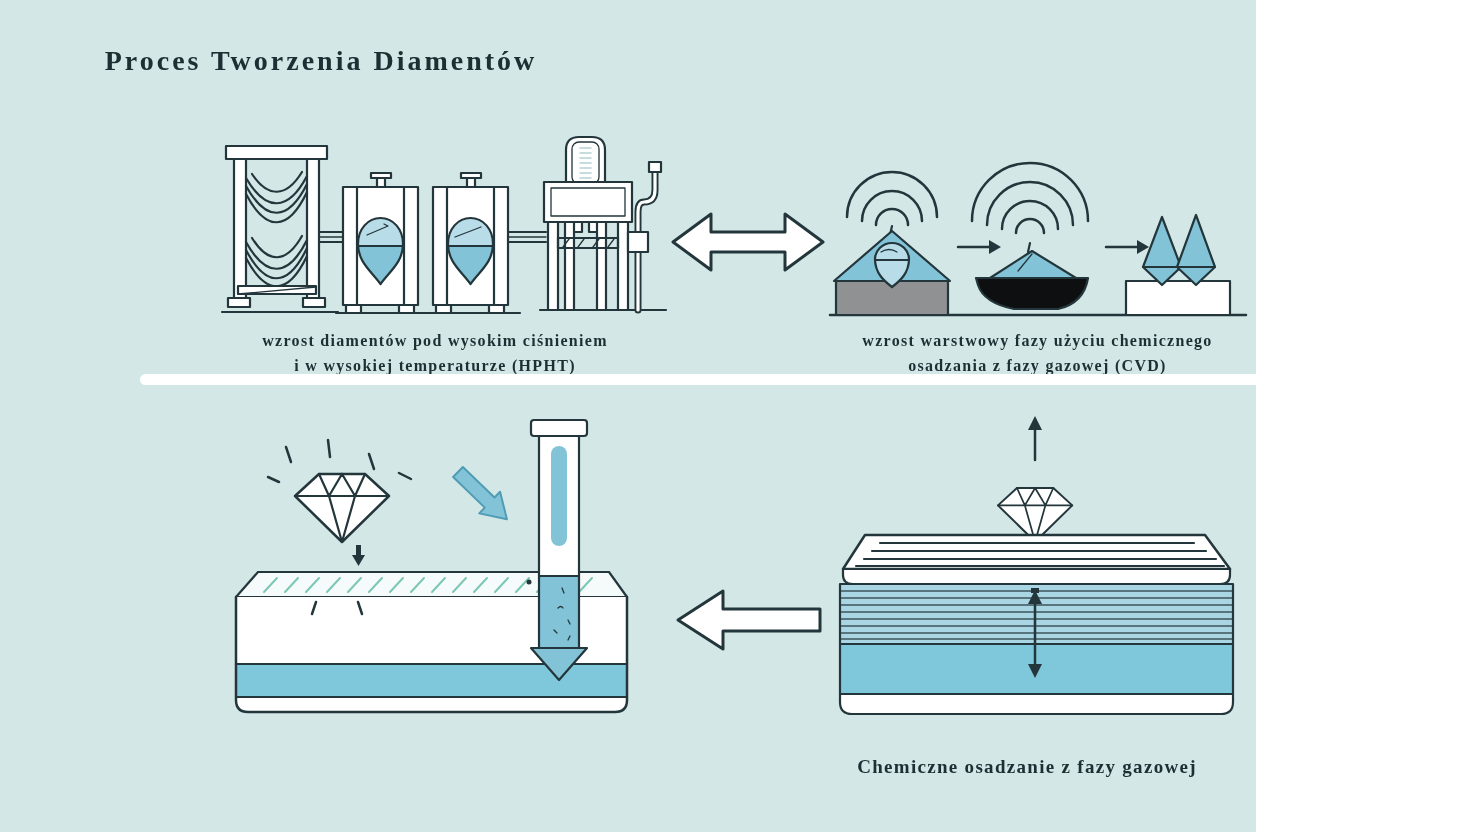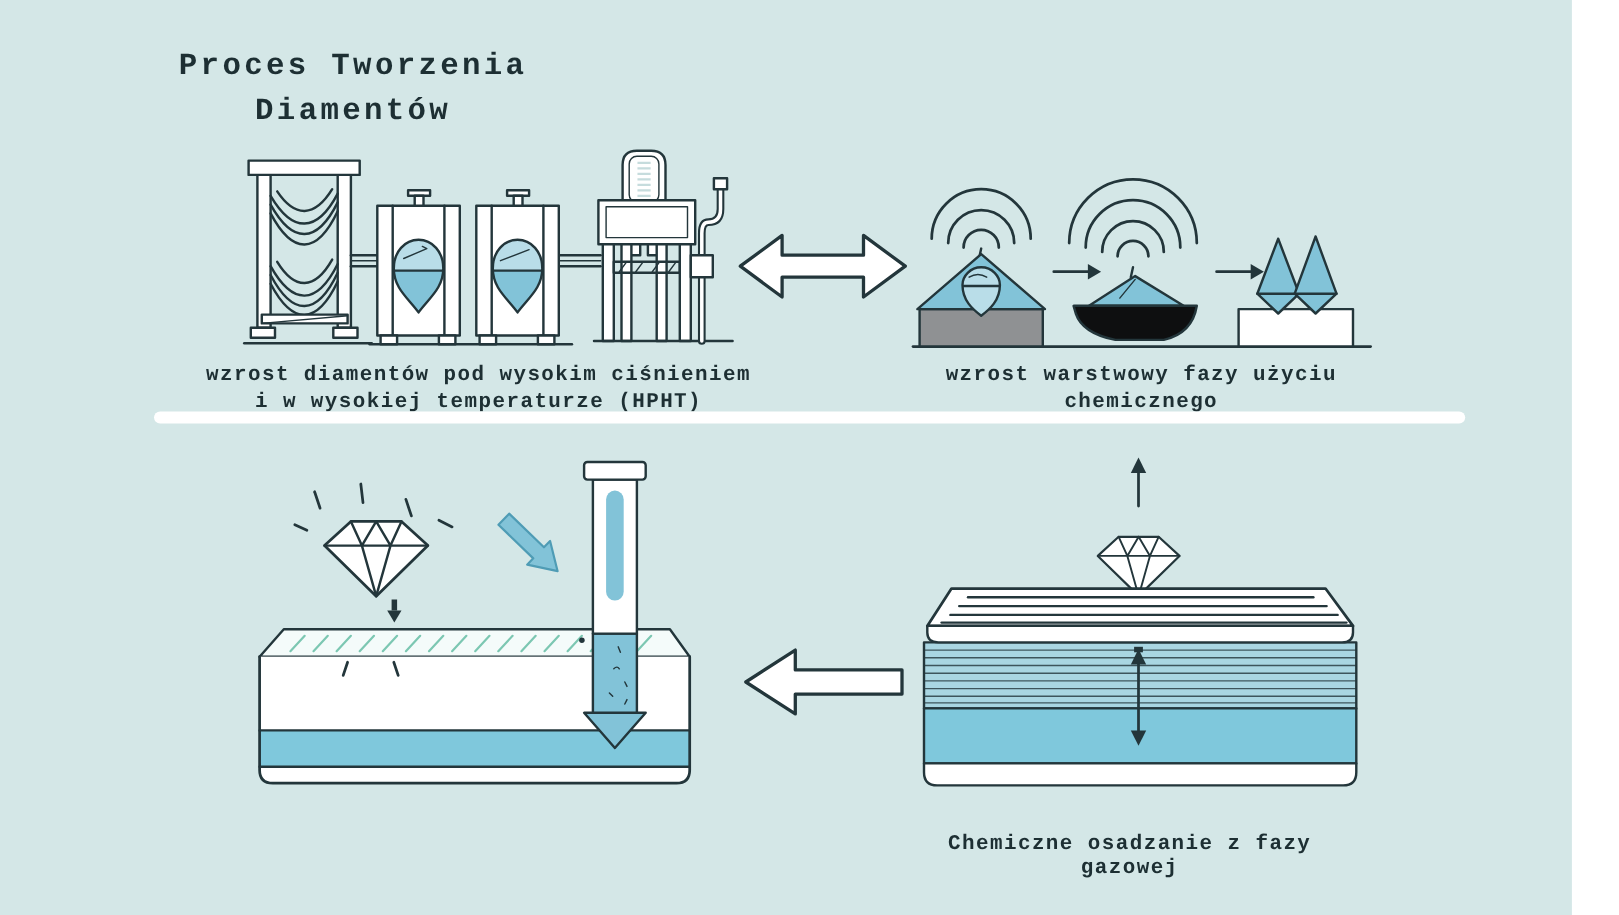--- a/index.html
+++ b/index.html
@@ -1,36 +1,36 @@
 <!DOCTYPE html>
 <html style="--background: #d4e7e7; --ink: #1d2f33; --outline: #23363b; --accent-blue: #82c3d8; --seed-blue: #b9dde8; --stripe-blue: #a9d6e2; --layer-blue: #7fc8dc; --gray-block: #8f9193; --hatch-teal: #7cc7b2; --bowl-black: #0e0f10; --white: #ffffff;"><head>
 <meta charset="utf-8">
 <style>
   html,body{margin:0;padding:0;}
   #canvas{
     position:relative;
-    width:1429px;height:832px;
+    width:1256px;height:832px;
     background:var(--background,#d4e7e7);
     overflow:hidden;
-    font-family:Liberation Mono, monospace;
+    font-family:Liberation Serif, serif;
     color:var(--ink,#1d2f33);
   }
   .abs{position:absolute;}
   #title{
     left:88px;top:40px;width:466px;
     text-align:center;
     font-size:28px;font-weight:bold;
     letter-spacing:3px;line-height:41px;
     color:var(--ink,#1d2f33);
   }
   .caption{
     text-align:center;font-weight:bold;
     color:var(--ink,#1d2f33);
   }
-  .caption.small{font-size:19px;letter-spacing:1.3px;line-height:25px;}
+  .caption.small{font-size:16px;letter-spacing:1.3px;line-height:25px;}
   .caption.big{font-size:19px;letter-spacing:1.3px;}
   #divider{
     left:140px;top:374px;width:1192px;height:11px;
     background:var(--white,#fff);border-radius:6px;
   }
   
   .st{stroke:var(--outline,#23363b);stroke-width:2.2;fill:none;
       stroke-linecap:round;stroke-linejoin:round;}
   .thin{stroke-width:1.3;}
   .mid{stroke-width:2.5;}
@@ -186,20 +186,21 @@
     </g>
   </svg>
 
   <div class="abs caption small" style="left:185px;top:328px;width:500px;">
     <div>wzrost diamentów pod wysokim ciśnieniem</div>
     <div>i w wysokiej temperaturze (HPHT)</div>
   </div>
 
   <div class="abs caption small" style="left:790px;top:328px;width:495px;">
     <div>wzrost warstwowy fazy użyciu chemicznego</div>
+    <div>osadzania z fazy gazowej (CVD)</div>
   </div>
 
   <div id="divider" class="abs"></div>
 
   <svg class="abs" style="left:218px;top:412px;" width="430" height="305" viewBox="0 0 430 305">
 
     <g>
       <polygon points="18,185 40,160 391,160 409,185" class="st nf"></polygon>
       <g class="tl">
         <line x1="46" y1="180" x2="59" y2="166"></line>

